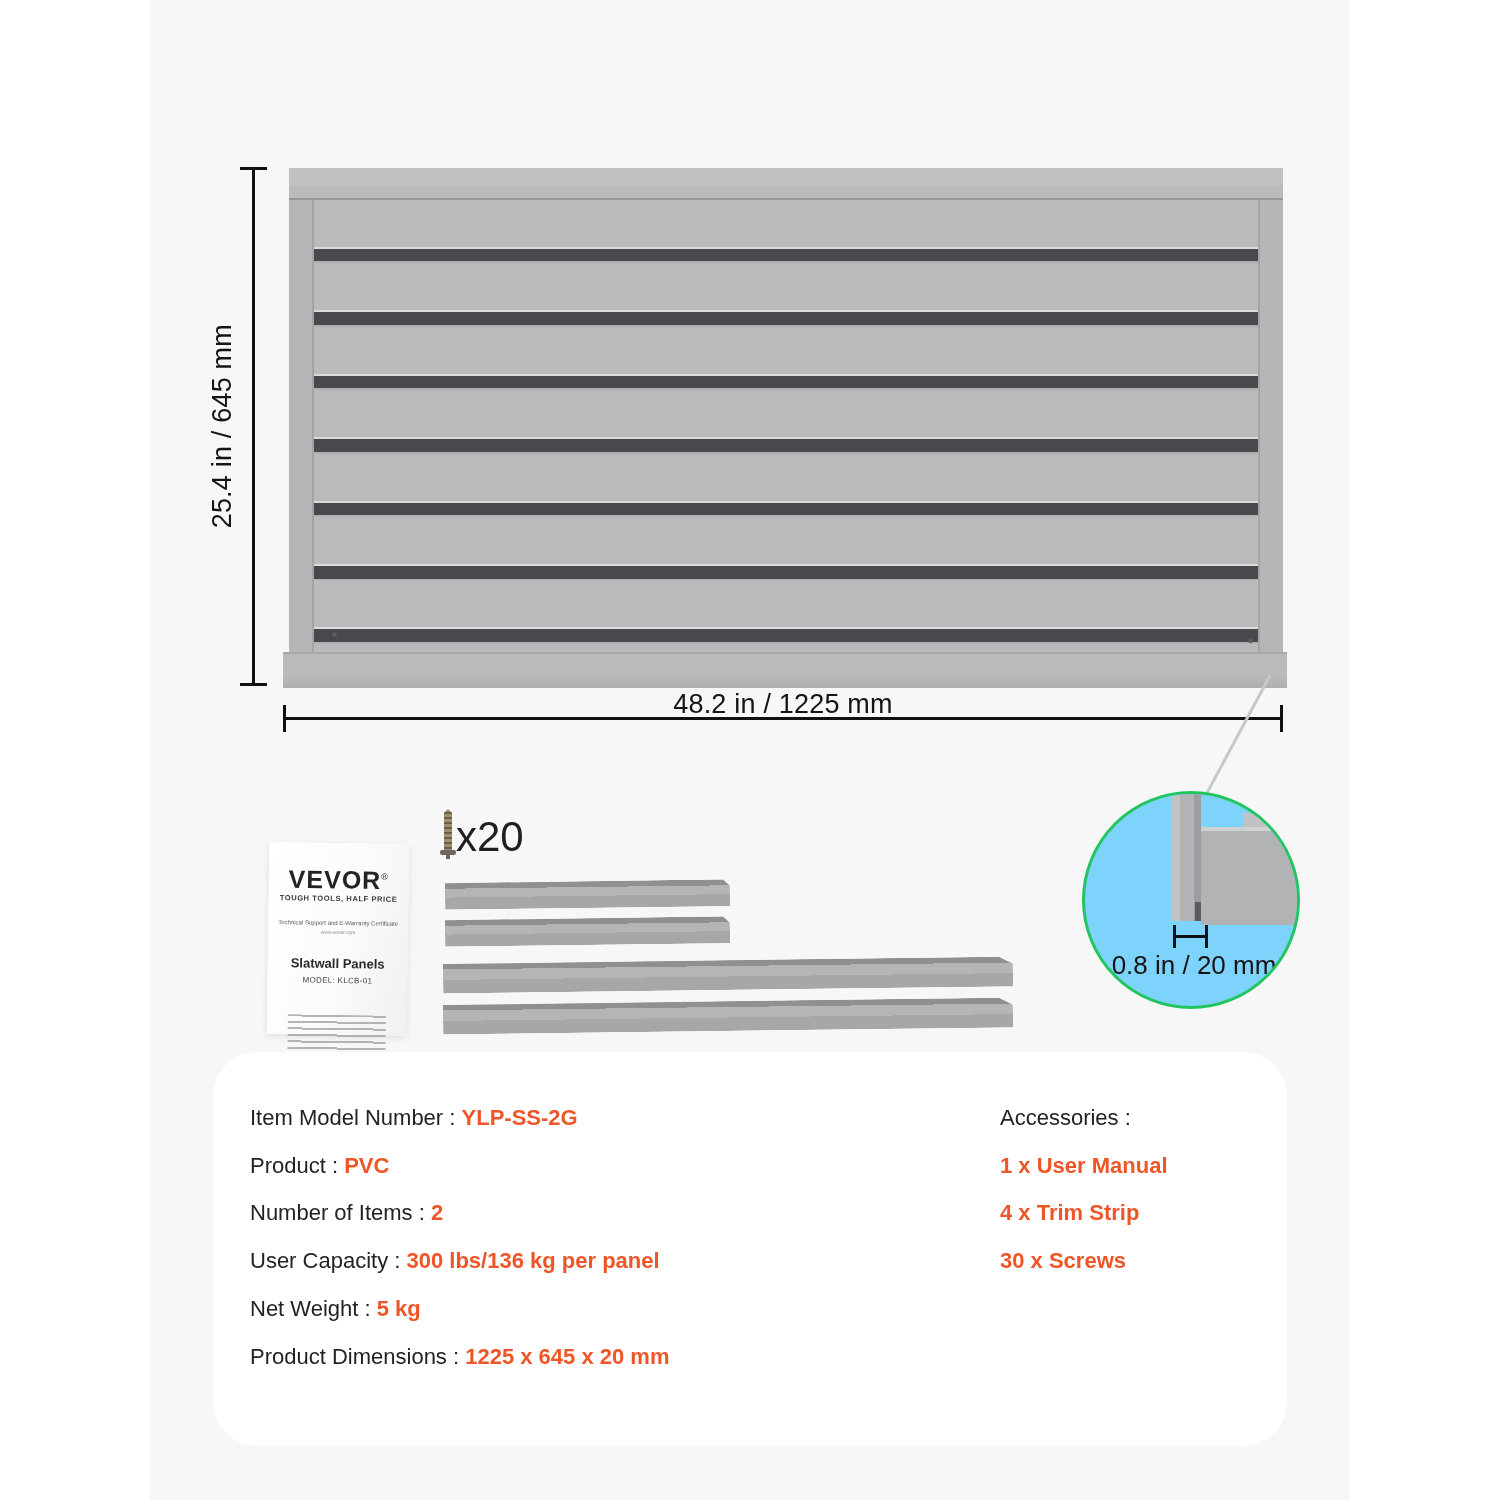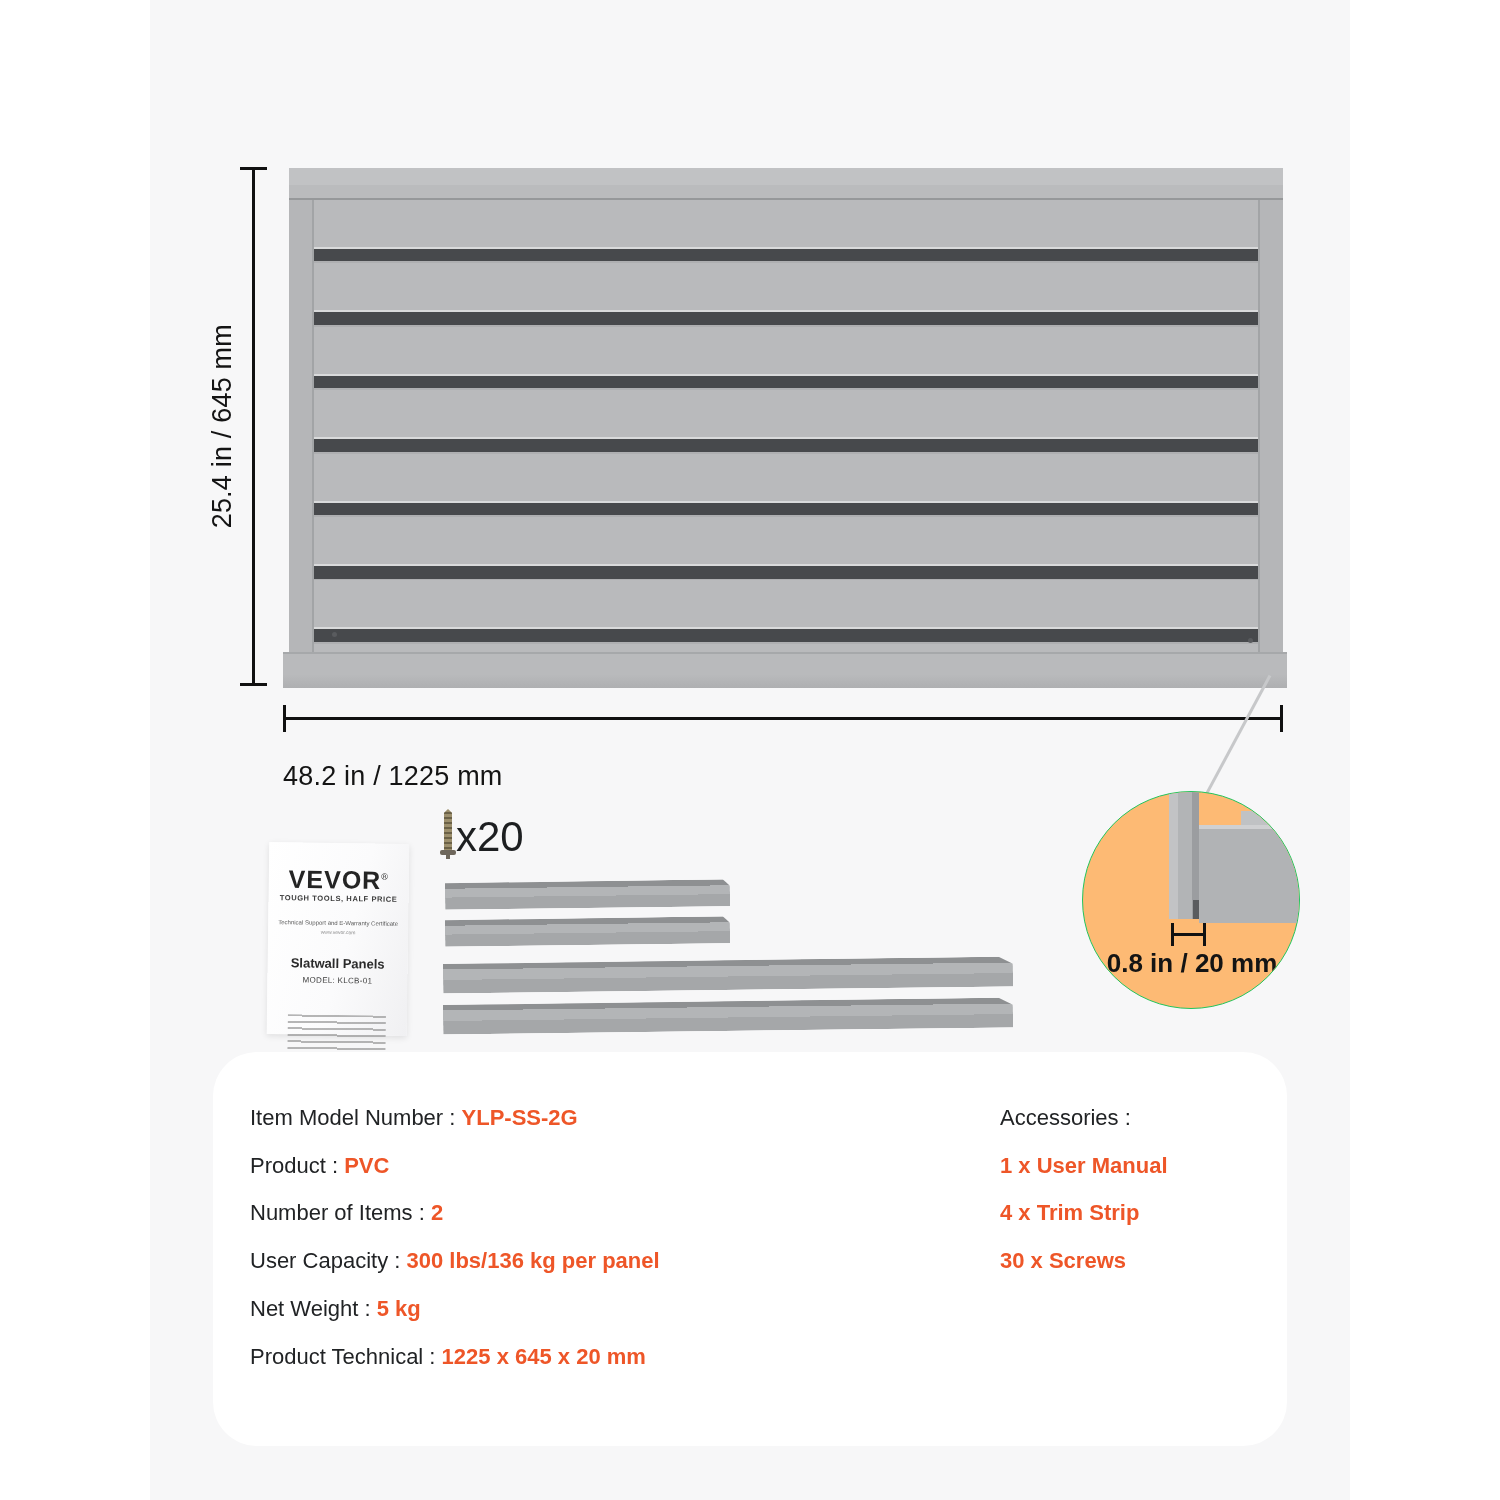--- a/index.html
+++ b/index.html
@@ -29,21 +29,21 @@
 
   
   .dim { color:#141414; font-size:27px; letter-spacing:.2px; }
   .vdim-line { position:absolute; left:252px; top:167px; width:3px; height:519px; background:#111; }
   .vdim-tick { position:absolute; left:240px; width:27px; height:3px; background:#111; }
   .vdim-label-wrap { position:absolute; left:200px; top:167px; height:519px; width:44px;
       display:flex; align-items:center; justify-content:center; }
   .vdim-label { writing-mode:vertical-rl; transform:rotate(180deg); white-space:nowrap; }
   .hdim-line { position:absolute; left:283px; top:717px; width:1000px; height:3px; background:#111; }
   .hdim-tick { position:absolute; top:705px; width:3px; height:27px; background:#111; }
-  .hdim-label { position:absolute; left:283px; top:761px; width:1000px; text-align:left; }
+  .hdim-label { position:absolute; left:283px; top:689px; width:1000px; text-align:center; }
 
   
   .manual { position:absolute; left:268px; top:843px; width:140px; height:192px;
       background:linear-gradient(105deg,#ffffff 0%,#fbfbfc 55%,#f0f0f2 100%);
       box-shadow:0 2px 6px rgba(0,0,0,.10); transform:rotate(.8deg); text-align:center; }
   .manual-brand { margin-top:21px; font-size:25px; font-weight:700; letter-spacing:1px; color:#242424; line-height:25px; }
   .manual-brand sup { font-size:9px; font-weight:400; }
   .manual-tagline { font-size:7.5px; font-weight:700; letter-spacing:.6px; color:#3a3a3a; margin-top:2px; }
   .manual-cert { font-size:6px; color:#5a5a5a; margin-top:17px; }
   .manual-web { font-size:5px; color:#8a8a8a; margin-top:3px; }
@@ -65,21 +65,21 @@
       transform:rotate(-.7deg); }
   .strip-a { left:445px; top:881px; width:285px; height:27px; }
   .strip-b { left:445px; top:918px; width:285px; height:27px; }
   .strip-c { left:443px; top:960px; width:570px; height:30px; }
   .strip-d { left:443px; top:1001px; width:570px; height:30px; }
 
   
   .leader { position:absolute; left:1270px; top:674px; width:142px; height:3px;
       background:#c7c8ca; transform-origin:0 50%; transform:rotate(118.2deg); }
   .zoom-circle { position:absolute; left:1082px; top:791px; width:218px; height:218px;
-      background:#fdba74; border:1px solid #22c55e; border-radius:50%; overflow:hidden;font-weight:bold; }
+      background:#7dd3fc; border:3px solid #22c55e; border-radius:50%; overflow:hidden; }
   .zc-bar { position:absolute; left:86px; top:0; width:30px; height:127px;
       background:linear-gradient(90deg,#c2c3c5 0 30%,#b2b4b6 30% 78%,#9b9da0 78% 100%); }
   .zc-notch { position:absolute; left:110px; top:108px; width:10px; height:19px; background:#5a5c5f; }
   .zc-upper { position:absolute; left:158px; top:19px; width:60px; height:14px; background:#c0c2c4; }
   .zc-panel { position:absolute; left:116px; top:33px; width:102px; height:98px;
       background:linear-gradient(180deg,#cfd0d2 0 4px,#b1b3b5 4px 100%); }
   .zc-line { position:absolute; left:88px; top:141px; width:35px; height:3px; background:#111; }
   .zc-tick { position:absolute; top:131px; width:3px; height:23px; background:#111; }
   .zc-label { position:absolute; left:0; top:156px; width:218px; text-align:center; font-size:26px; color:#141414; }
 
@@ -153,21 +153,21 @@
     <div class="zc-label">0.8 in / 20 mm</div>
   </div>
 
   <div class="spec-card">
     <div class="spec-col spec-left">
       <div><span>Item Model Number : </span><span class="spec-value">YLP-SS-2G</span></div>
       <div><span>Product : </span><span class="spec-value">PVC</span></div>
       <div><span>Number of Items : </span><span class="spec-value">2</span></div>
       <div><span>User Capacity : </span><span class="spec-value">300 lbs/136 kg per panel</span></div>
       <div><span>Net Weight : </span><span class="spec-value">5 kg</span></div>
-      <div><span>Product Technical : </span><span class="spec-value">1225 x 645 x 20 mm</span></div>
+      <div><span>Product Dimensions : </span><span class="spec-value">1225 x 645 x 20 mm</span></div>
     </div>
     <div class="spec-col spec-right">
       <div>Accessories :</div>
       <div class="spec-item">1 x User Manual</div>
       <div class="spec-item">4 x Trim Strip</div>
       <div class="spec-item">30 x Screws</div>
     </div>
   </div>
 </div>
 

